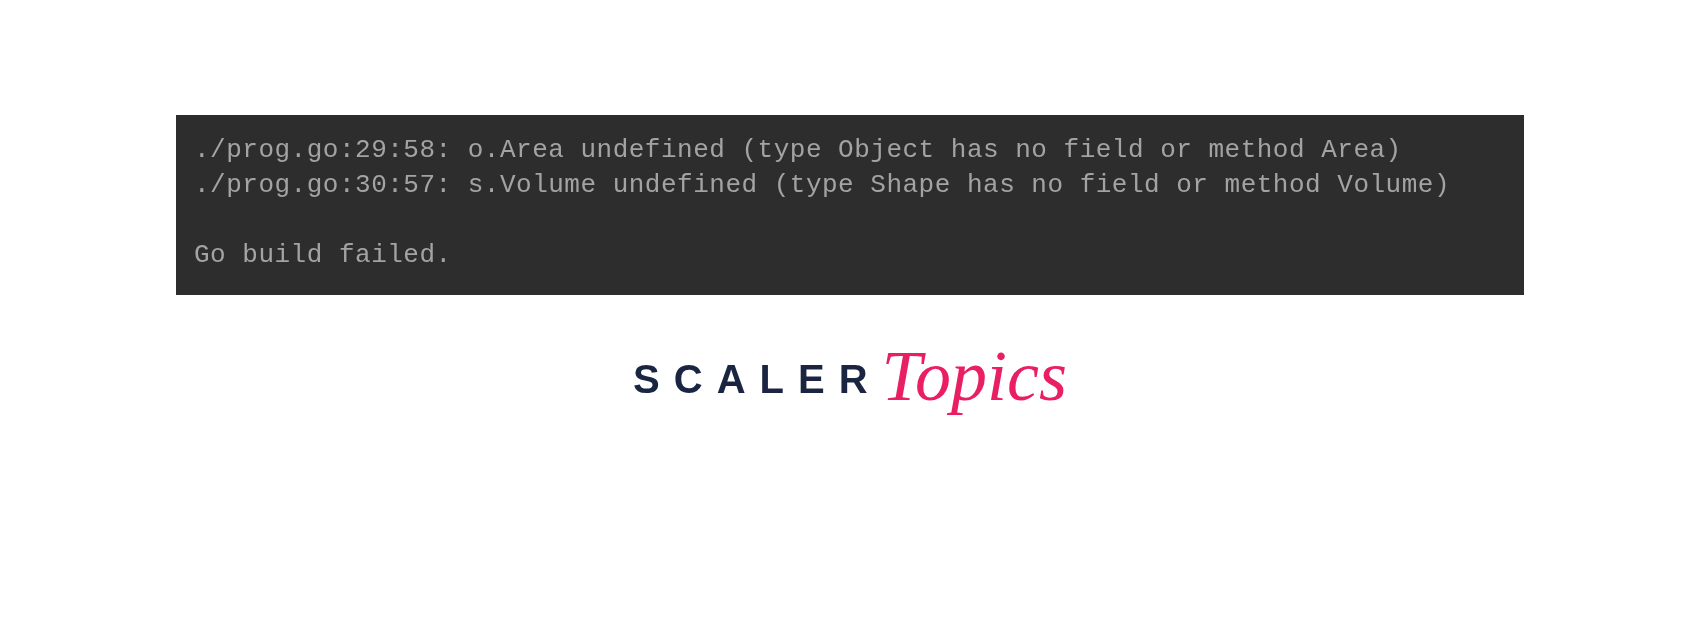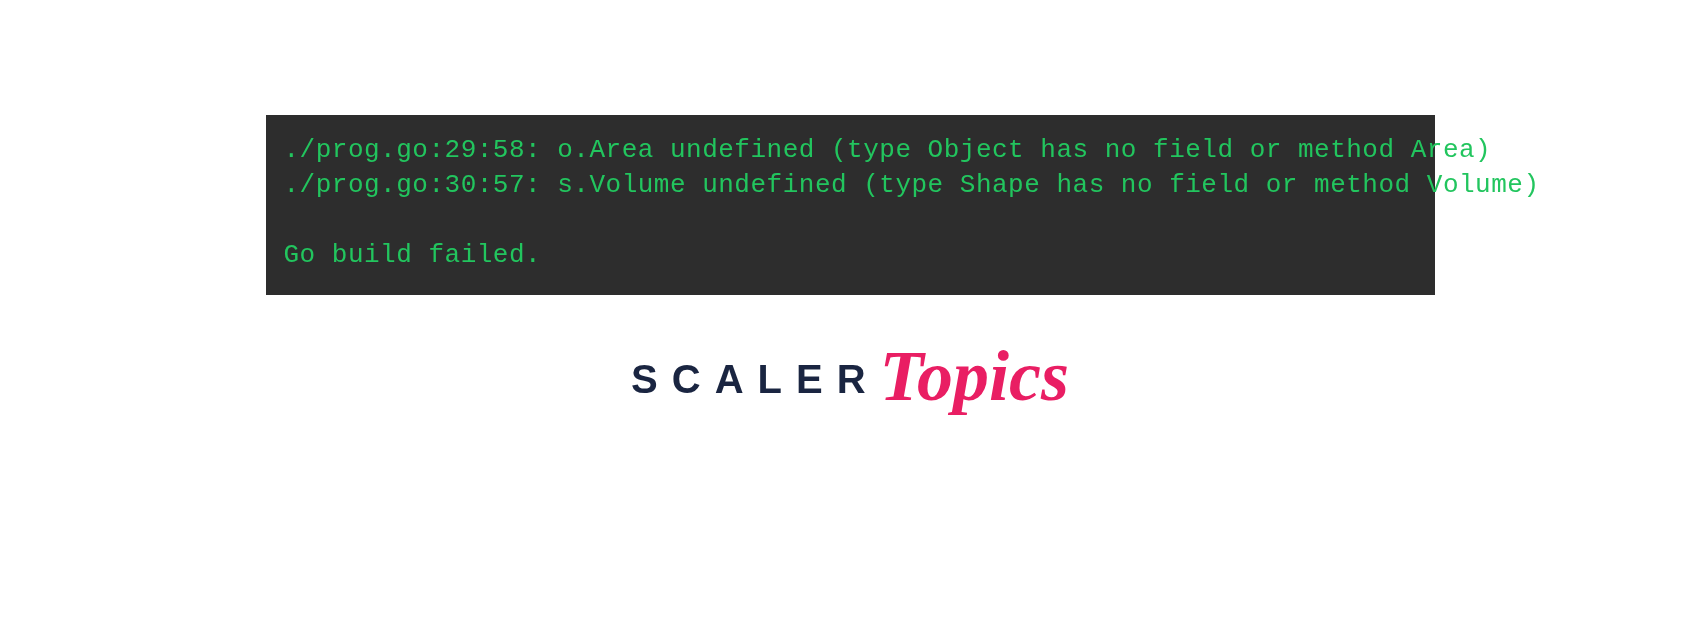--- a/index.html
+++ b/index.html
@@ -12,22 +12,22 @@
       height: 624px;
       background: #ffffff;
       font-family: "Consolas", "Monaco", "Courier New", monospace;
       display: flex;
       flex-direction: column;
       align-items: center;
       padding-top: 115px;
     }
     .terminal {
       background: #2d2d2d;
-      color: #22c55e;
-      width: 1169px;
+      color: #a3a3a3;
+      width: 1348px;
       padding: 18px 18px 22px 18px;
       font-size: 26px;
       line-height: 1.35;
       font-family: "Consolas", "Monaco", "Courier New", monospace;
       white-space: pre;
       letter-spacing: 0.5px;
     }
     .logo-container {
       margin-top: 60px;
       display: flex;
@@ -42,21 +42,21 @@
       letter-spacing: 14px;
       line-height: 1;
     }
     .logo-topics {
       font-family: "Brush Script MT", cursive;
       font-size: 72px;
       color: #e91e63;
       line-height: 0.7;
       margin-top: -4px;
       font-style: italic;
-      font-weight: 700;
+      font-weight: 400;
     }
   </style>
 </head>
 <body>
 
 <div class="terminal"><span>./prog.go:29:58: o.Area undefined (type Object has no field or method Area)</span>
 <span>./prog.go:30:57: s.Volume undefined (type Shape has no field or method Volume)</span>
 <span></span>
 <span>Go build failed.</span></div>
 

